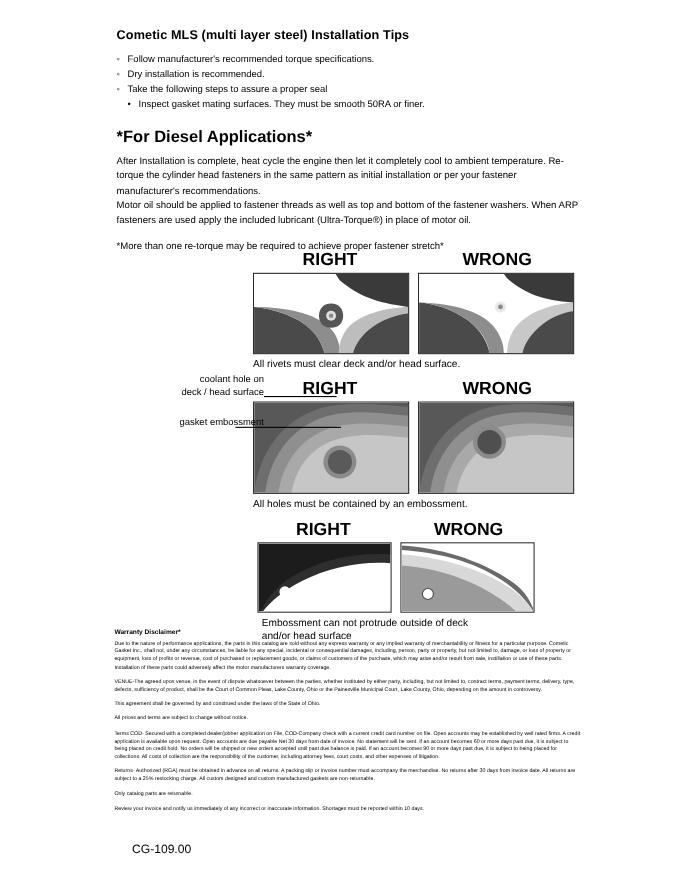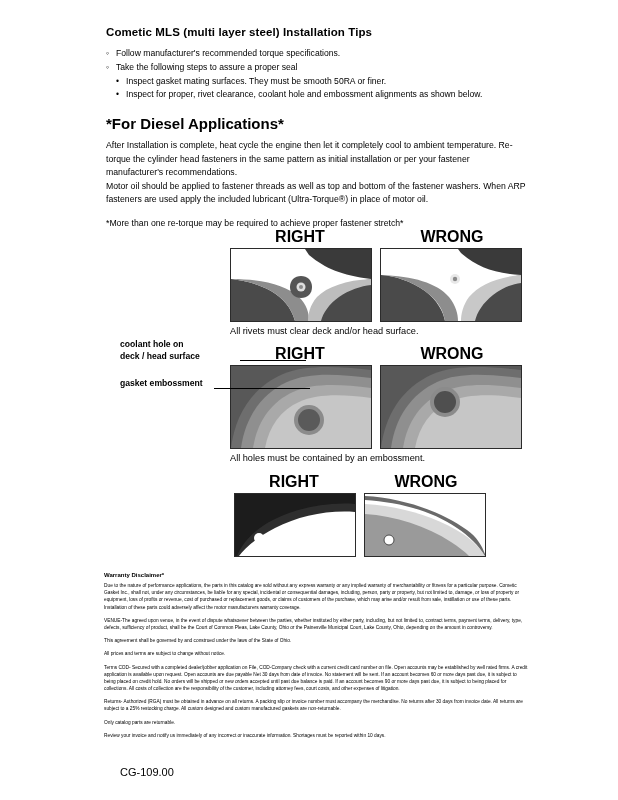--- a/index.html
+++ b/index.html
@@ -132,21 +132,21 @@
     line-height: 1.35;
   }
   .caption.indent { margin-left: 8px; }
 
   
   .callouts {
     position: absolute;
     left: 120px;
     top: 338px;
     width: 120px;
-    font-weight: bold;
+    text-align: right;
   }
   .callout-line {
     font-size: 8.6px;
     line-height: 1.45;
   }
   .leader {
     position: absolute;
     background: #000;
     height: 1px;
   }
@@ -183,25 +183,25 @@
 </head>
 <body>
 
 <div class="page">
 
   <div class="content">
     <h1 class="title">Cometic MLS (multi layer steel) Installation Tips</h1>
 
     <ul class="bullets">
       <li>Follow manufacturer's recommended torque specifications.</li>
+      <li>Dry installation is recommended.</li>
       <li>Take the following steps to assure a proper seal</li>
     </ul>
     <ul class="subbullets">
       <li>Inspect gasket mating surfaces.  They must be smooth 50RA or finer.</li>
-      <li>Inspect for proper, rivet clearance, coolant hole and embossment alignments as shown below.</li>
     </ul>
 
     <h2 class="subtitle">*For Diesel Applications*</h2>
     <p class="body tight">After Installation is complete, heat cycle the engine then let it completely cool to ambient temperature. Re-torque the cylinder head fasteners in the same pattern as initial installation or per your fastener manufacturer's recommendations.</p>
     <p class="body">Motor oil should be applied to fastener threads as well as top and bottom of the fastener washers. When ARP fasteners are used apply the included lubricant (Ultra-Torque®) in place of motor oil.</p>
     <p class="note">*More than one re-torque may be required to achieve proper fastener stretch*</p>
   </div>
 
   <div class="figures">
 
@@ -291,20 +291,24 @@
         <div class="fig short" style="width:120px;">
           <svg width="120" height="62" viewBox="0 0 120 62">
             <rect x="0" y="0" width="120" height="62" fill="#ffffff"></rect>
             <path d="M0 10 C34 12 70 22 98 40 C110 48 116 56 120 62 V62 H0 Z" fill="#d8d8d8"></path>
             <path d="M0 2 C36 4 74 16 102 36 C112 43 117 52 120 60 L120 62 C114 52 104 42 92 34 C66 16 32 8 0 6 Z" fill="#6a6a6a"></path>
             <path d="M0 20 C30 22 62 32 86 48 C94 53 100 58 104 62 H0 Z" fill="#9a9a9a"></path>
             <circle cx="24" cy="46" r="5" fill="#ffffff" stroke="#4a4a4a" stroke-width="1"></circle>
           </svg>
         </div>
       </div>
+      <div class="caption indent">
+        <span>Embossment can not protrude outside of deck</span><br>
+        <span>and/or head surface</span>
+      </div>
     </div>
   </div>
 
   <div class="callouts">
     <div class="callout-line">
       <span>coolant hole on</span><br>
       <span>deck / head surface</span>
     </div>
     <div class="callout-line" style="margin-top:14px;">
       <span>gasket embossment</span>

